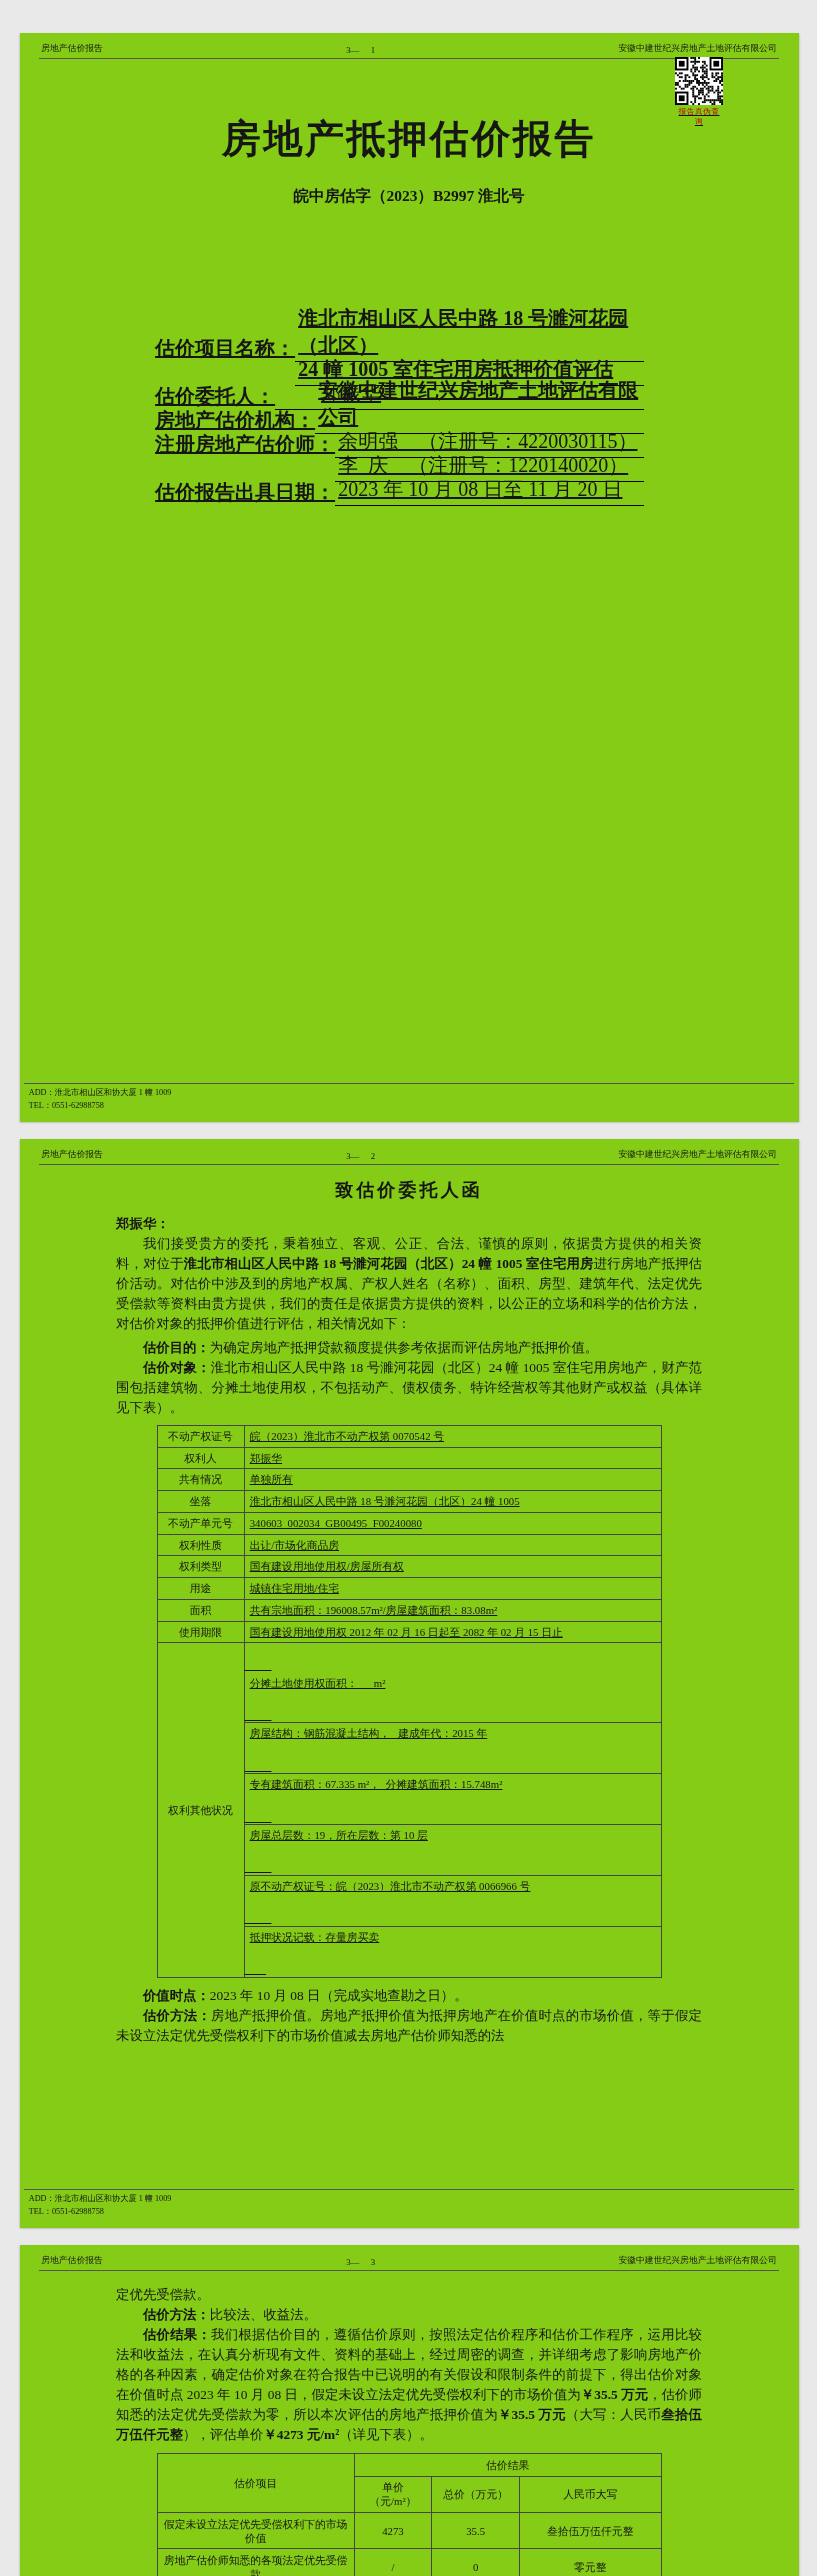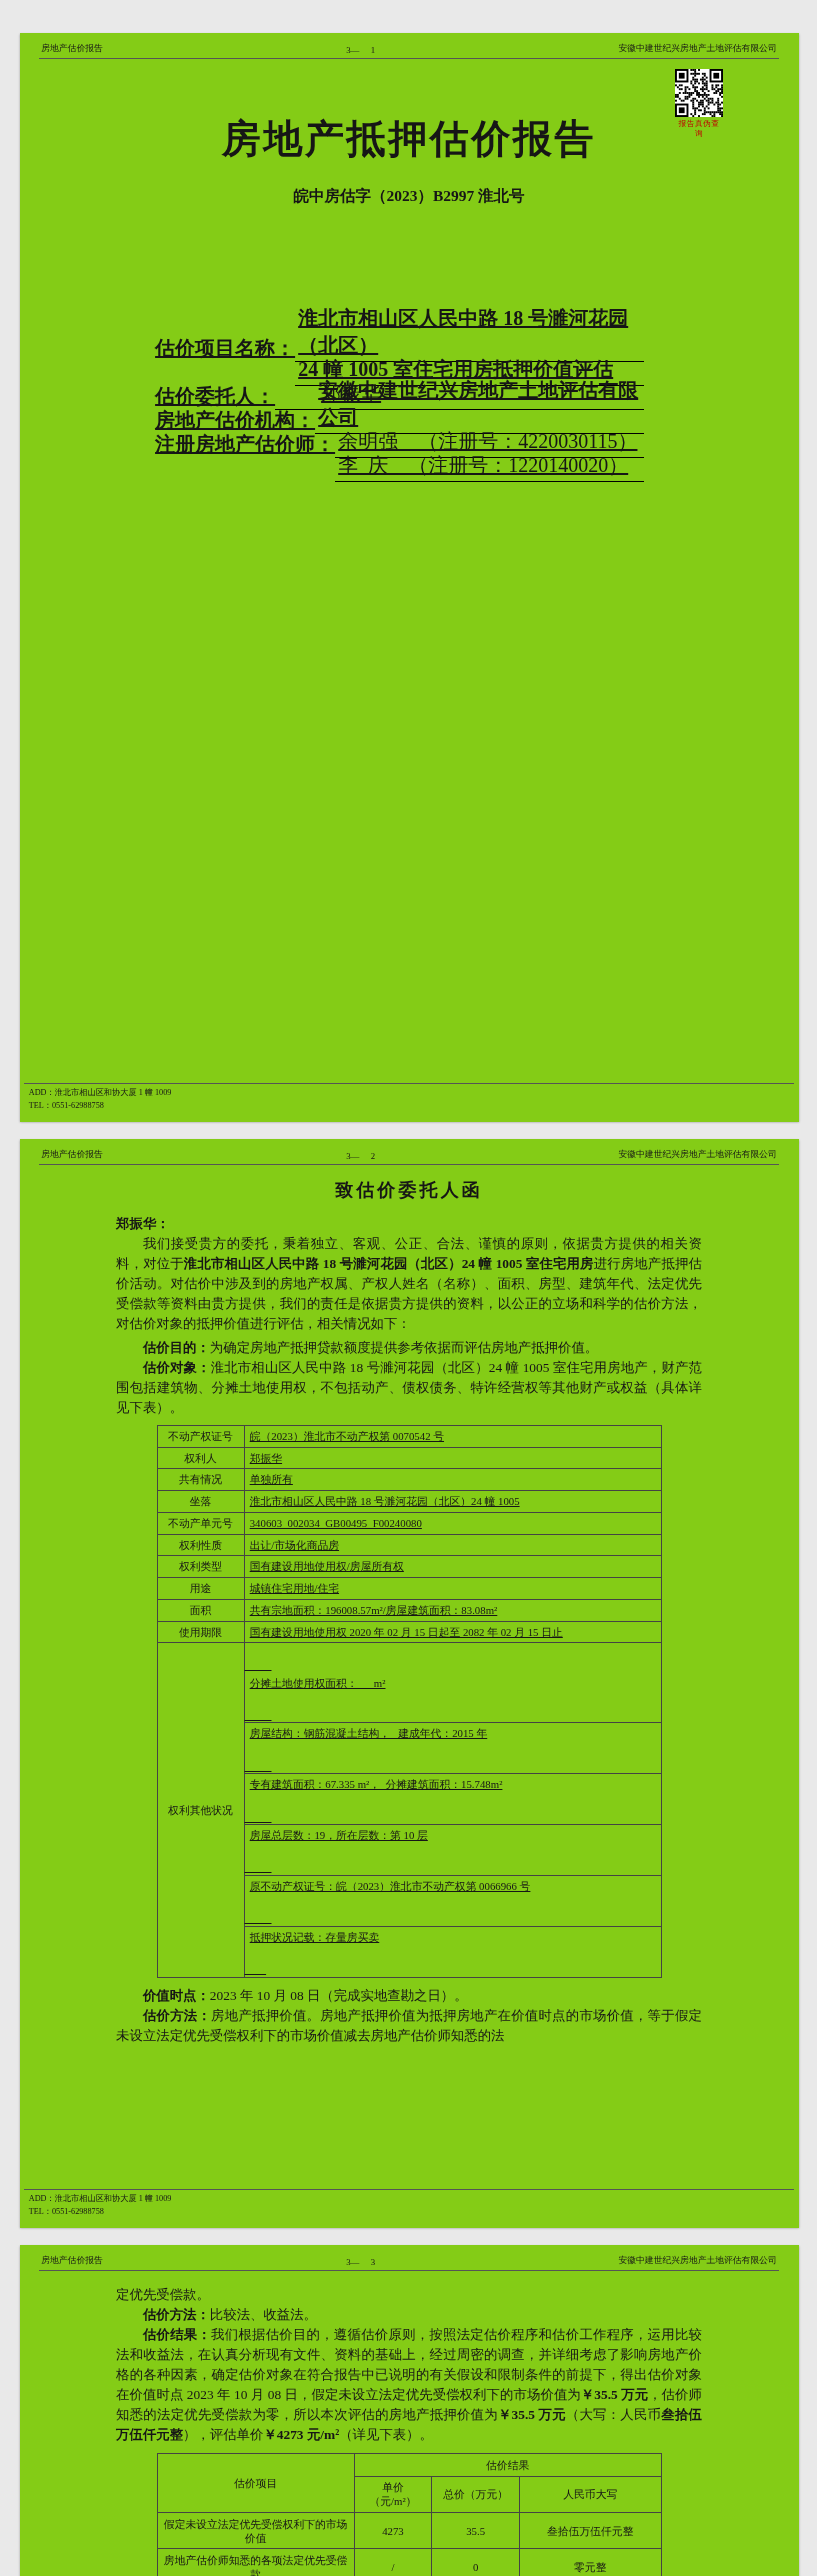--- a/index.html
+++ b/index.html
@@ -23,21 +23,21 @@
     display:flex; justify-content:space-between; align-items:flex-end;
     font-size:8.8px; padding:2.1px 2.1px 3.1px; border-bottom:0.5px solid #555;
   }
   .rh-center .gap { display:inline-block; width:11.3px; }
   .running-footer {
     margin:auto -15.5px 0; border-top:0.5px solid #555;
     padding:3.1px 0 0 5.2px; font-size:8.2px; line-height:1.55;
   }
 
   
-  .qr-block { position:absolute; top:36px; right:75px; width:49px; text-align:center; }
+  .qr-block { position:absolute; top:24px; right:75px; width:49px; text-align:center;text-decoration:underline; }
   .qr-code { width:48px; height:48px; display:block; margin:0 auto; }
   .qr-caption { margin-top:2.6px; font-size:7.7px; color:#c00000; letter-spacing:0.5px; }
   .cover-title {
     margin-top:58px; text-align:center;
     font-size:39px; font-weight:bold; letter-spacing:2.6px; line-height:1.15;
   }
   .cover-docno { margin-top:24px; text-align:center; font-size:15.5px; font-weight:bold; }
   .cover-fields { margin:131px 0 0 116px; width:489px; font-size:20px;text-decoration:underline; }
   .f-row { display:flex; align-items:flex-end; height:24px; }
   .f-label { font-weight:bold; white-space:nowrap; }
@@ -316,20 +316,24 @@
       <span class="f-value b">安徽中建世纪兴房地产土地评估有限公司</span>
     </div>
     <div class="f-row">
       <span class="f-label">注册房地产估价师：</span>
       <span class="f-value">余明强    （注册号：4220030115）</span>
     </div>
     <div class="f-row">
       <span class="f-label spacer">注册房地产估价师：</span>
       <span class="f-value">李  庆    （注册号：1220140020）</span>
     </div>
+    <div class="f-row">
+      <span class="f-label">估价报告出具日期：</span>
+      <span class="f-value">2023 年 10 月 08 日至 11 月 20 日</span>
+    </div>
   </div>
 
   <div class="running-footer">
     <div>ADD：淮北市相山区和协大厦 1 幢 1009</div>
     <div>TEL：0551-62988758</div>
   </div>
 </div>
 
 <div class="page">
   <div class="running-header">
@@ -380,21 +384,21 @@
       <tr>
           <td class="pl">用途</td>
           <td class="pv">城镇住宅用地/住宅</td>
         </tr>
       <tr>
           <td class="pl">面积</td>
           <td class="pv">共有宗地面积：196008.57m²/房屋建筑面积：83.08m²</td>
         </tr>
       <tr>
           <td class="pl">使用期限</td>
-          <td class="pv">国有建设用地使用权 2020 年 02 月 15 日起至 2082 年 02 月 15 日止</td>
+          <td class="pv">国有建设用地使用权 2012 年 02 月 16 日起至 2082 年 02 月 15 日止</td>
         </tr>
       <tr>
         <td class="pl">权利其他状况</td>
         <td class="pv sub">
           <div class="sub-row">分摊土地使用权面积：      m²</div>
           <div class="sub-row">房屋结构：钢筋混凝土结构，   建成年代：2015 年</div>
           <div class="sub-row">专有建筑面积：67.335 m²，  分摊建筑面积：15.748m²</div>
           <div class="sub-row">房屋总层数：19，所在层数：第 10 层</div>
           <div class="sub-row">原不动产权证号：皖（2023）淮北市不动产权第 0066966 号</div>
           <div class="sub-row">抵押状况记载：存量房买卖</div>

